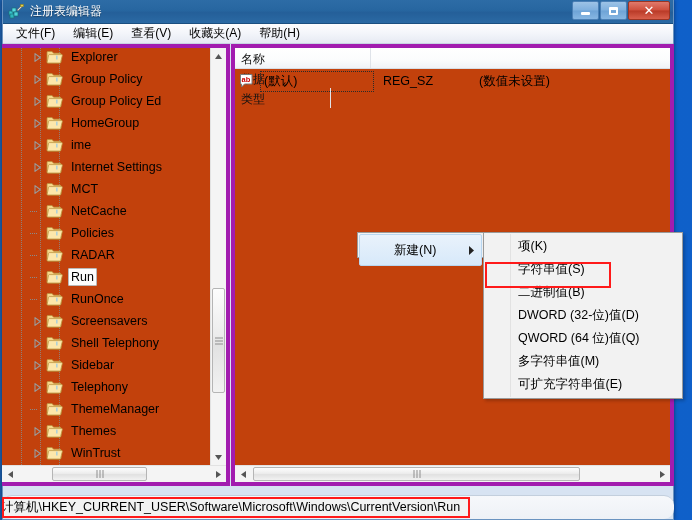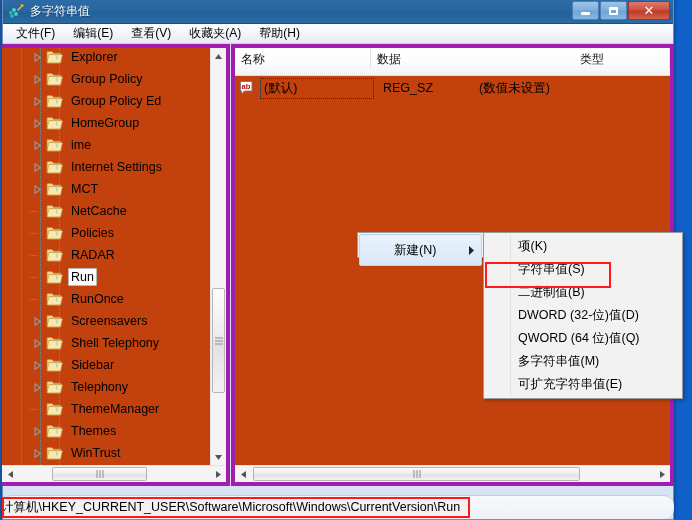--- a/index.html
+++ b/index.html
@@ -127,23 +127,24 @@
   
   .guide {
     position: absolute; top: 0; bottom: 0; width: 1px;
     background-image: linear-gradient(to bottom,#8a8a8a 50%, transparent 50%);
     background-size: 1px 2px;
     opacity:.85;
   }
 
   
   #list-header {
-    height: 28px; display: flex;
+    height: 21px; display: flex;
     background: linear-gradient(180deg,#ffffff 0%, #fbfcfd 60%, #f0f3f7 100%);
     border-bottom: 1px solid #d8dde4;
+    flex-direction: column;
   }
   .col-head {
     font-size: 12px; color: #111;
     padding: 3px 0 0 6px;
     border-right: 1px solid #dfe3e9;
     height: 21px;
   }
   #col-name { width: 136px; }
   #col-type { width: 96px; }
   #col-data { flex: 1; border-right: none; }
@@ -264,21 +265,21 @@
     <div id="title-icon">
       <svg width="16" height="16" viewBox="0 0 16 16">
         <rect x="1" y="7" width="4" height="4" fill="#37c6d0" stroke="#1b6f77" stroke-width="0.7"></rect>
         <rect x="4" y="4" width="4" height="4" fill="#56d9e0" stroke="#1b6f77" stroke-width="0.7"></rect>
         <rect x="2" y="10" width="4" height="4" fill="#2fb4bd" stroke="#1b6f77" stroke-width="0.7"></rect>
         <rect x="6" y="8" width="4" height="4" fill="#4ed2da" stroke="#1b6f77" stroke-width="0.7"></rect>
         <path d="M9 6 L14 1 L15 2 L10 7 Z" fill="#d8d8d8" stroke="#6a6a6a" stroke-width="0.6"></path>
         <rect x="12.5" y="0.5" width="3" height="2.2" fill="#e8d24a" stroke="#8a7a10" stroke-width="0.5"></rect>
       </svg>
     </div>
-    <div id="title-text">多字符串值</div>
+    <div id="title-text">注册表编辑器</div>
     <div id="winbuttons">
       <div class="winbtn">
           <span class="glyph-min"></span>
         </div>
       <div class="winbtn">
           <span class="glyph-max"></span>
         </div>
       <div class="winbtn close">
           <span>✕</span>
         </div>

